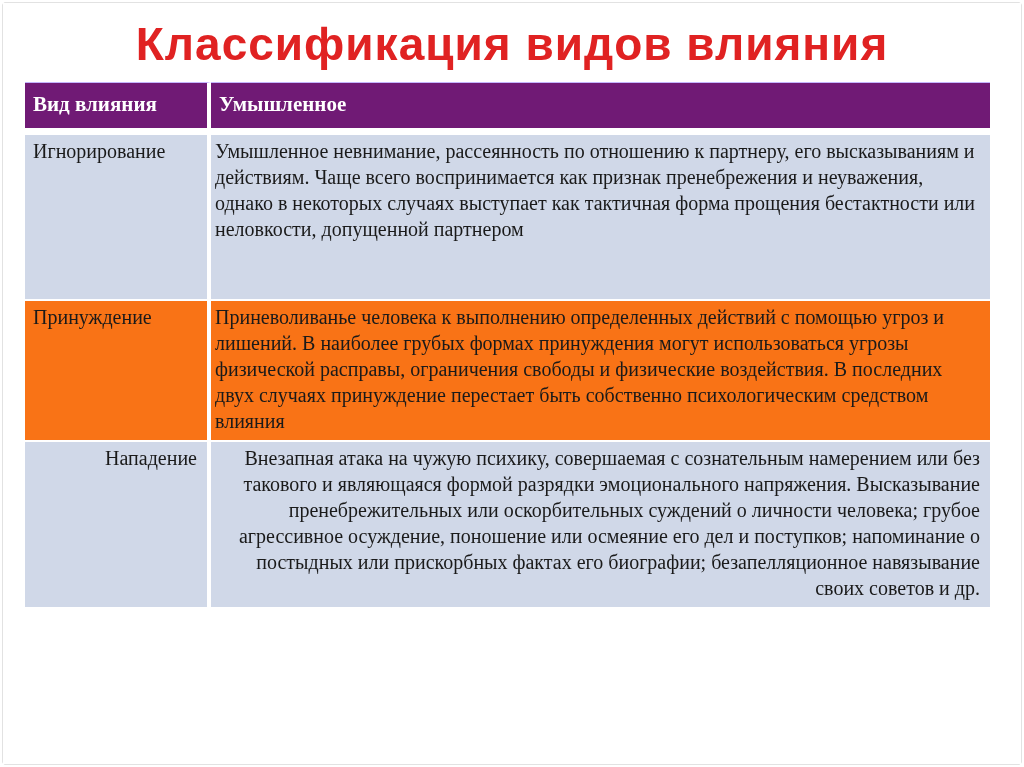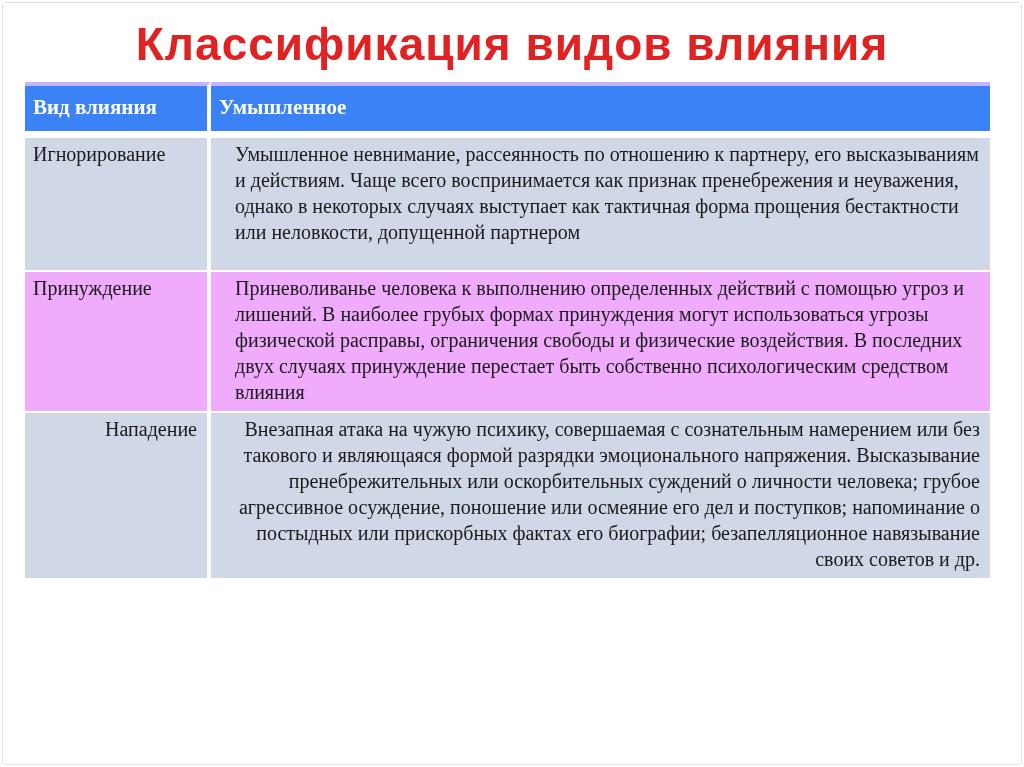--- a/index.html
+++ b/index.html
@@ -39,53 +39,53 @@
   table.influence-table {
     position: absolute;
     left: 25px;
     top: 82px;
     width: 965px;
     border-collapse: separate;
     border-spacing: 0;
     table-layout: fixed;
   }
   table.influence-table th {
-    background: #3b82f6;
+    background: #701a75;
     color: #ffffff;
     font-family: "Liberation Serif", serif;
     font-weight: 700;
     font-size: 21px;
     text-align: left;
     vertical-align: middle;
     height: 39px;
     padding: 2px 6px 4px 8px;
     border-bottom: 7px solid #ffffff;
-    border-top: 4px solid #c4b5fd;
+    border-top: 1px solid #c4b5fd;
   }
   table.influence-table th.col-type,
   table.influence-table td.col-type {
     width: 168px;
     border-right: 4px solid #ffffff;
   }
   table.influence-table td {
     vertical-align: top;
     font-family: "Liberation Serif", serif;
     font-size: 20px;
     line-height: 26px;
     color: #1a1a1a;
     padding: 3px 10px 6px 8px;
   }
   table.influence-table td.col-def {
-    padding-left: 24px;
+    padding-left: 4px;
   }
   tr.band-dark td { background: #d0d8e8; }
-  tr.band-light td { background: #f0abfc; }
+  tr.band-light td { background: #f97316; }
   tbody tr td { border-bottom: 2px solid #ffffff; }
   tbody tr:last-child td { border-bottom: none; }
-  tr.row-1 { height: 134px; }
+  tr.row-1 { height: 166px; }
   tr.row-2 { height: 140px; }
   tr.row-3 { height: 160px; text-align: right; }
 </style>
 </head>
 <body>
 
 <div class="slide">
   <div class="slide-frame"></div>
 
   <h1 class="slide-title">Классификация видов влияния</h1>

